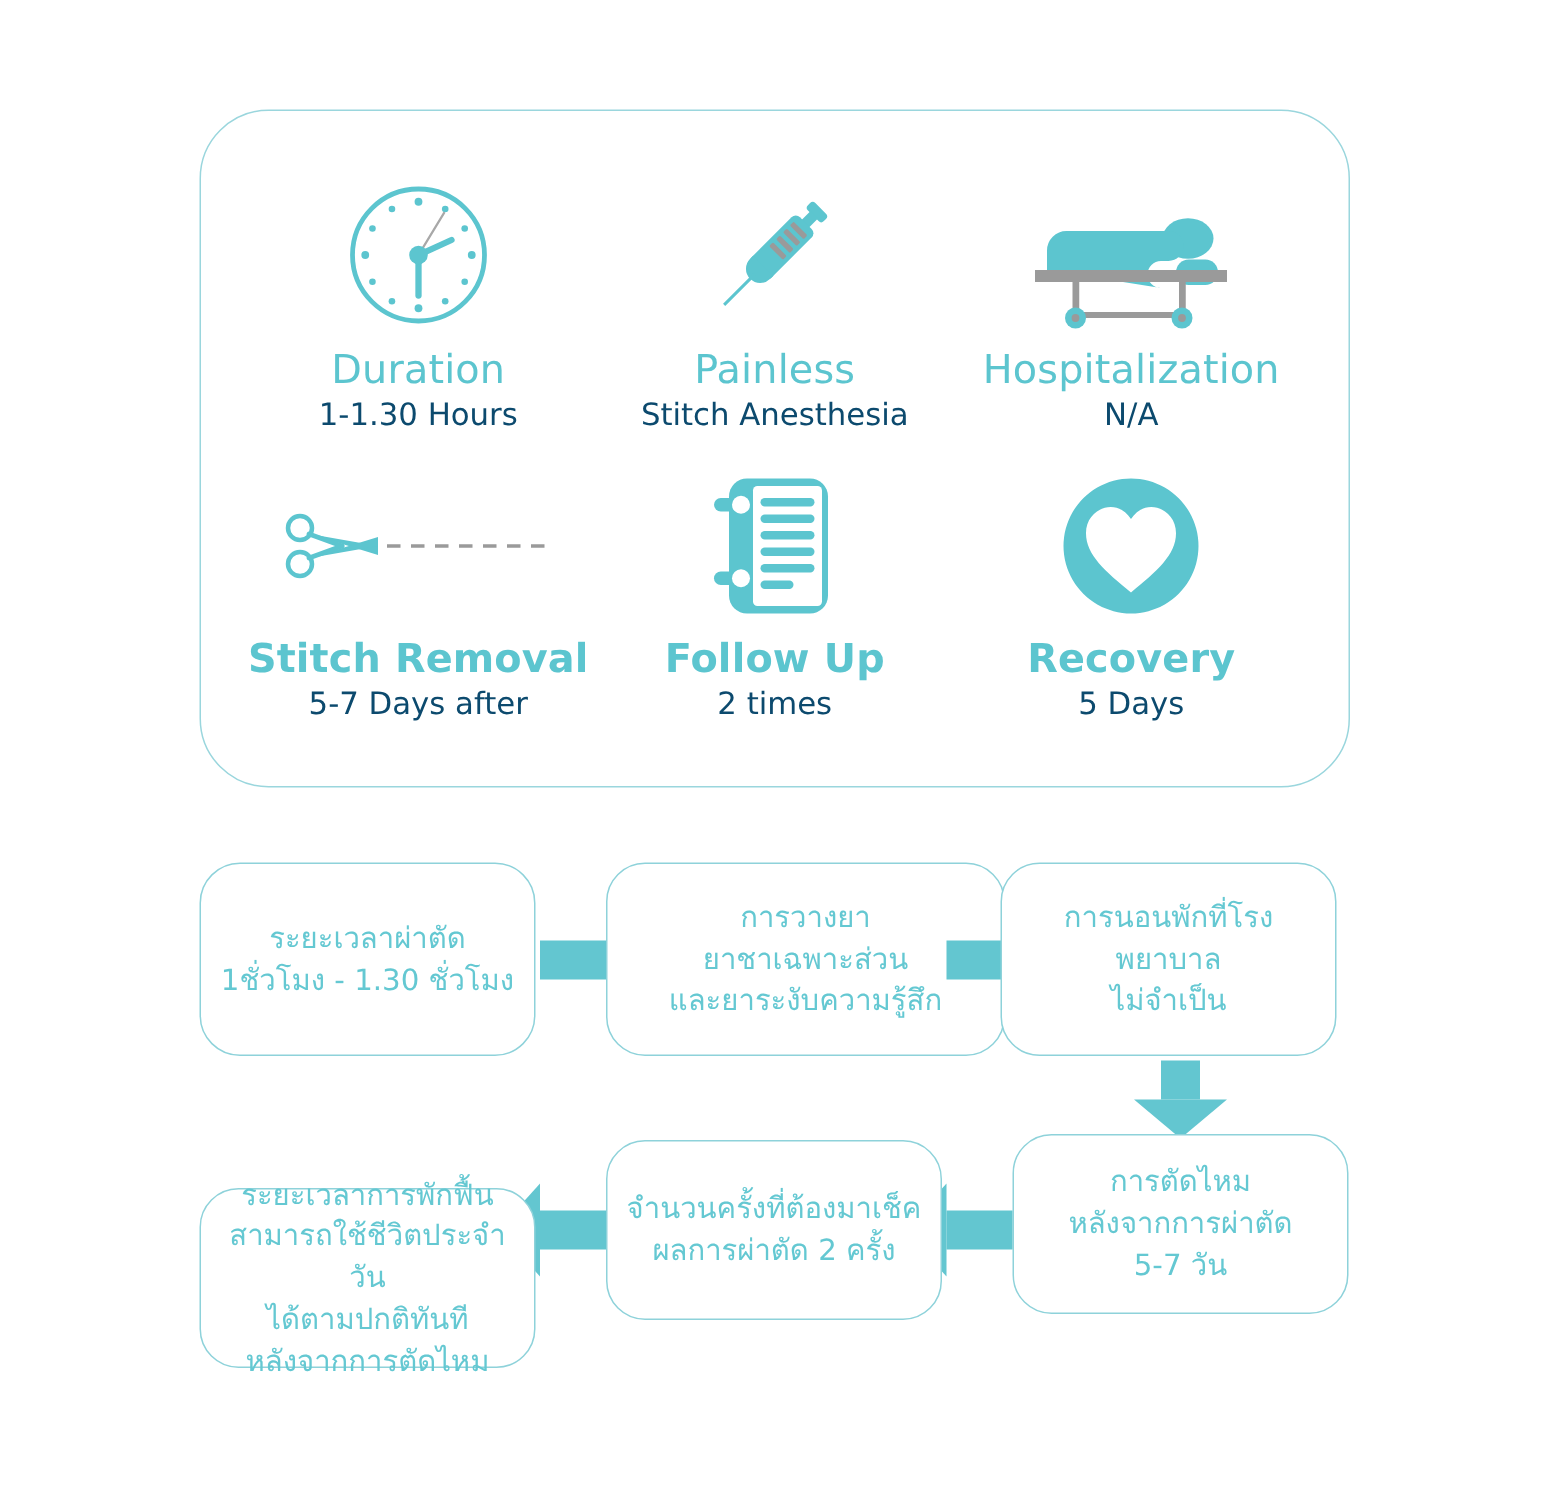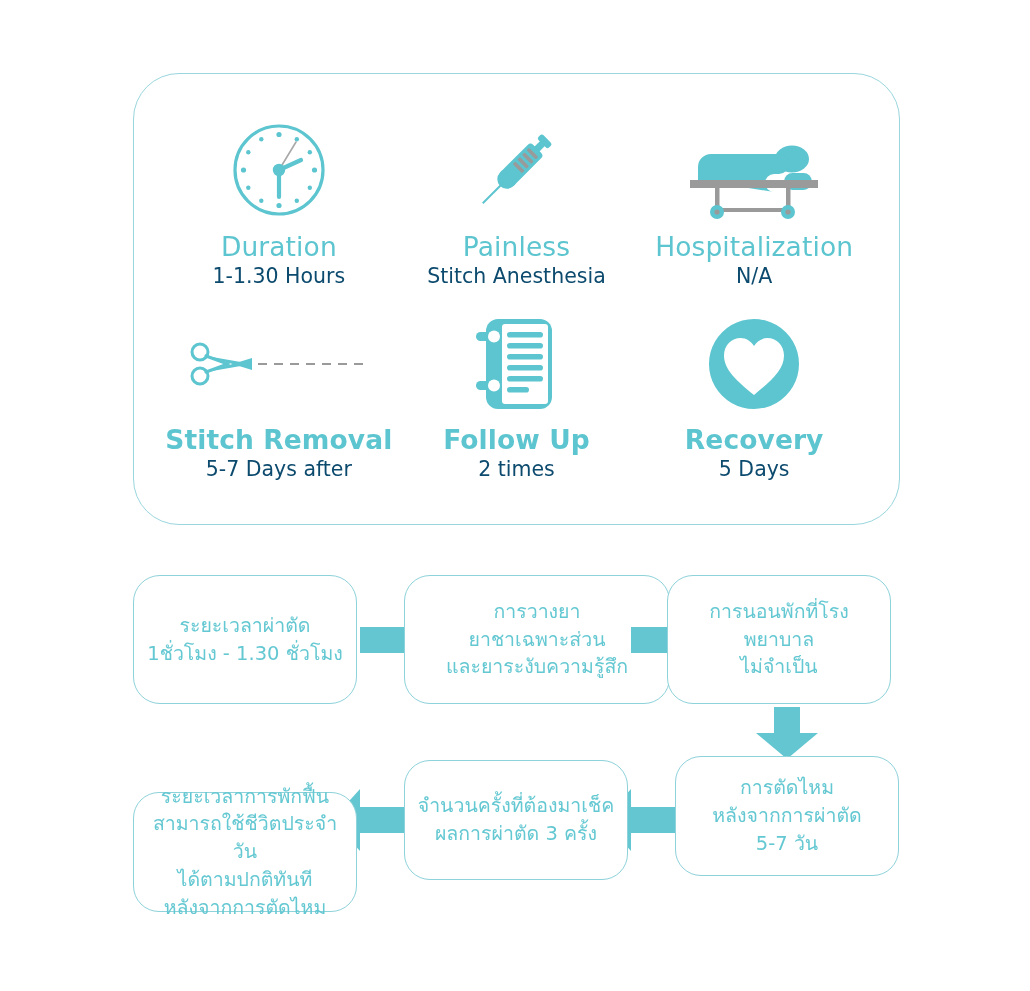--- a/index.html
+++ b/index.html
@@ -305,21 +305,21 @@
   <div class="flow-box" style="left:675px; top:756px; width:224px; height:120px;">
     <div class="flow-text">การตัดไหม
 หลังจากการผ่าตัด
 5-7 วัน</div>
   </div>
 
   <div class="arrow arrow-left" style="left:631px; top:807px;"></div>
 
   <div class="flow-box" style="left:404px; top:760px; width:224px; height:120px;">
     <div class="flow-text">จำนวนครั้งที่ต้องมาเช็ค
-ผลการผ่าตัด 3 ครั้ง</div>
+ผลการผ่าตัด 2 ครั้ง</div>
   </div>
 
   <div class="arrow arrow-left" style="left:360px; top:807px;"></div>
 
   <div class="flow-box" style="left:133px; top:760px; width:224px; height:120px;margin-top:32px;">
     <div class="flow-text">ระยะเวลาการพักฟื้น
 สามารถใช้ชีวิตประจำวัน
 ได้ตามปกติทันที
 หลังจากการตัดไหม</div>
   </div>

